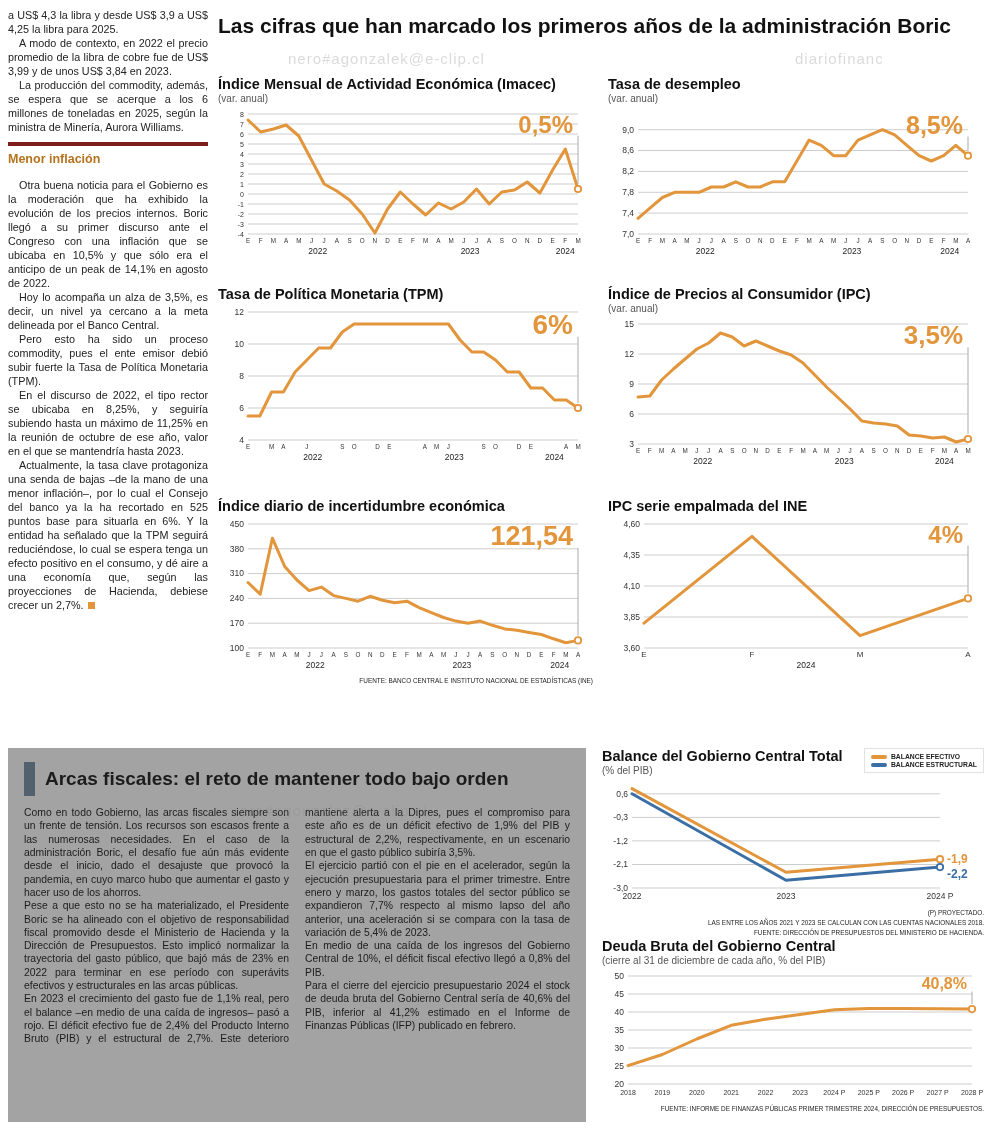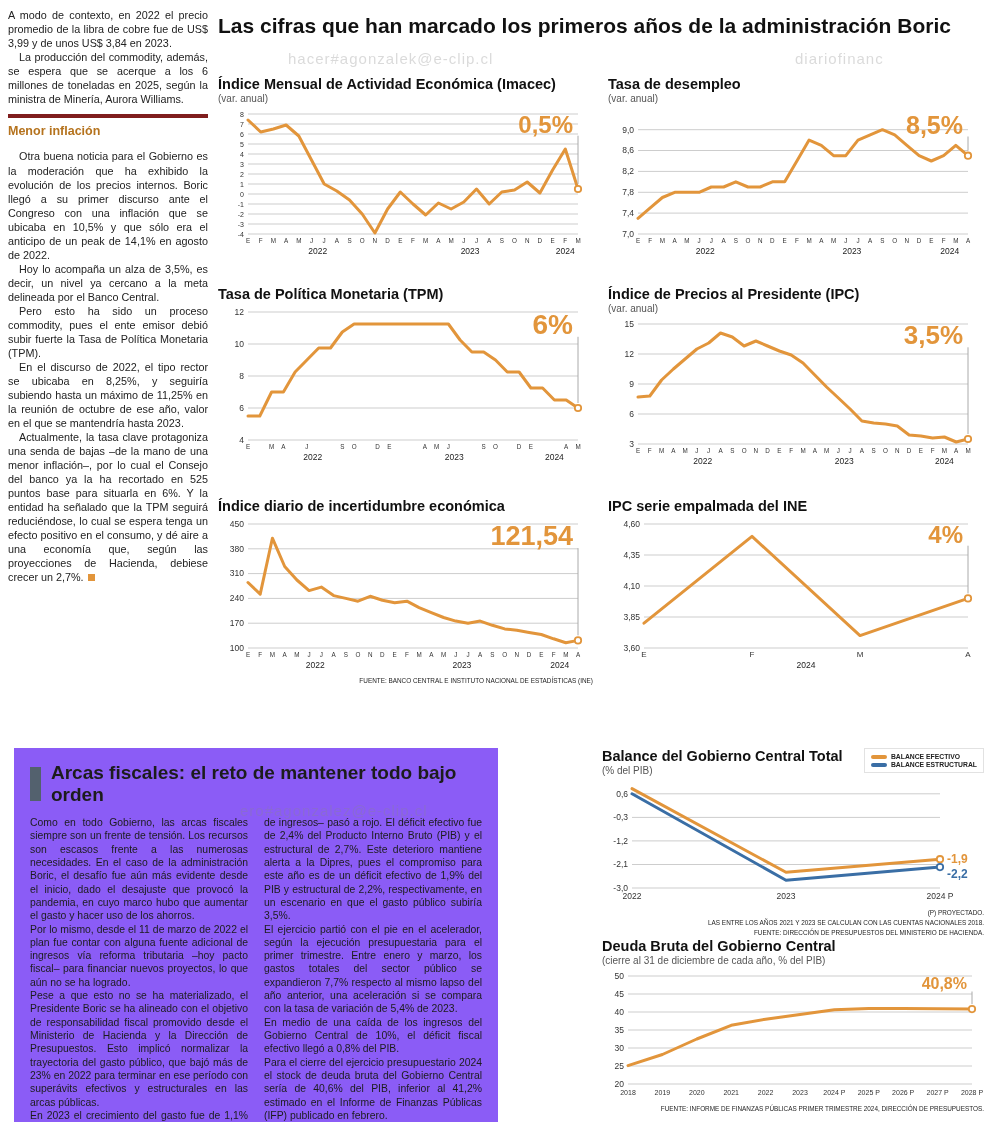--- a/index.html
+++ b/index.html
@@ -33,44 +33,45 @@
   .yt { font-size:8.5px; fill:#333; text-anchor:end; }
   .xt { fill:#333; text-anchor:middle; }
   .yr { font-size:8.5px; fill:#222; text-anchor:middle; }
   .ln { fill:none; stroke-linejoin:round; stroke-linecap:round; }
   .cl-line { stroke:#aaaaaa; stroke-width:1; }
   .callout { font-weight:bold; text-anchor:end; }
   .endpt { fill:#ffffff; stroke-width:1.8; }
   .endlab { font-size:12px; font-weight:bold; }
 
   
-  .gray-box { position:absolute; left:14px; top:748px; width:484px; height:374px; background:#8b5cf6;
+  .gray-box { position:absolute; left:8px; top:748px; width:578px; height:374px; background:#a3a3a3;
               padding:14px 16px 10px 16px; overflow:hidden; }
   .fiscal-headline { display:flex; align-items:center; gap:10px; margin-bottom:10px; }
   .headline-bar { width:11px; height:34px; background:#53616e; flex:none; }
   .fiscal-headline h2 { font-size:19px; font-weight:bold; color:#1c1c1c; }
   .fiscal-body { column-count:2; column-gap:16px; font-size:10.4px; line-height:1.28; text-align:justify; color:#1c1c1c; }
 
   .bottom-chart { position:absolute; left:602px; width:382px; }
   .bc-header { display:flex; justify-content:space-between; align-items:flex-start; }
   .legend { font-size:6.8px; font-weight:bold; color:#222; background:#fff; border:1px solid #e2e2e2; padding:3px 6px; }
   .legend-row { display:flex; align-items:center; gap:4px; margin:1px 0; }
   .legend-swatch { width:16px; height:4px; border-radius:2px; display:inline-block; }
 </style>
 </head>
 <body>
 
 <div class="page">
 
-  <div class="watermark" style="left:288px;top:50px">hacer#agonzalek@e-clip.cl</div>
+  <div class="watermark" style="left:288px;top:50px">nero#agonzalek@e-clip.cl</div>
   <div class="watermark" style="left:795px;top:50px">diariofinanc</div>
   <div class="watermark" style="left:240px;top:802px">ero#agonzalez@e-clip.cl</div>
 
   <aside class="left-col">
     <div class="intro">
+        <p>a US$ 4,3 la libra y desde US$ 3,9 a US$ 4,25 la libra para 2025.</p>
         <p>A modo de contexto, en 2022 el precio promedio de la libra de cobre fue de US$ 3,99 y de unos US$ 3,84 en 2023.</p>
         <p>La producción del commodity, además, se espera que se acerque a los 6 millones de toneladas en 2025, según la ministra de Minería, Aurora Williams.</p>
       </div>
     <h3 class="section-heading">Menor inflación</h3>
     <div class="section-paras">
         <p>Otra buena noticia para el Gobierno es la moderación que ha exhibido la evolución de los precios internos. Boric llegó a su primer discurso ante el Congreso con una inflación que se ubicaba en 10,5% y que sólo era el anticipo de un peak de 14,1% en agosto de 2022.</p>
         <p>Hoy lo acompaña un alza de 3,5%, es decir, un nivel ya cercano a la meta delineada por el Banco Central.</p>
         <p>Pero esto ha sido un proceso commodity, pues el ente emisor debió subir fuerte la Tasa de Política Monetaria (TPM).</p>
         <p>En el discurso de 2022, el tipo rector se ubicaba en 8,25%, y seguiría subiendo hasta un máximo de 11,25% en la reunión de octubre de ese año, valor en el que se mantendría hasta 2023.</p>
         <p>Actualmente, la tasa clave protagoniza una senda de bajas –de la mano de una menor inflación–, por lo cual el Consejo del banco ya la ha recortado en 525 puntos base para situarla en 6%. Y la entidad ha señalado que la TPM seguirá reduciéndose, lo cual se espera tenga un efecto positivo en el consumo, y dé aire a una economía que, según las proyecciones de Hacienda, debiese crecer un 2,7%.</p>
@@ -234,21 +235,21 @@
         <text class="yr" x="236.3" y="154.0">2023</text>
         <text class="yr" x="336.4" y="154.0">2024</text>
         <polyline class="ln" stroke="#E2953B" stroke-width="3" points="30.0,110.0 41.8,110.0 53.6,86.0 65.4,86.0 77.1,66.0 88.9,54.0 100.7,42.0 112.5,42.0 124.3,26.0 136.1,18.0 147.9,18.0 159.6,18.0 171.4,18.0 183.2,18.0 195.0,18.0 206.8,18.0 218.6,18.0 230.4,18.0 242.1,34.0 253.9,46.0 265.7,46.0 277.5,54.0 289.3,66.0 301.1,66.0 312.9,82.0 324.6,82.0 336.4,94.0 348.2,94.0 360.0,102.0"></polyline>
         <line class="cl-line" x1="360.0" x2="360.0" y1="30.8" y2="97.0"></line>
         <text class="callout" x="355.0" y="27.8" style="font-size:28px;fill:#E2953B">6%</text>
         <circle class="endpt" cx="360.0" cy="102.0" r="3.2" stroke="#E2953B"></circle>
       </svg>
   </section>
 
   <section class="chart-card" style="left:608px;top:262px">
-    <div class="cc-title">Índice de Precios al Presidente (IPC)</div>
+    <div class="cc-title">Índice de Precios al Consumidor (IPC)</div>
     <div class="cc-sub">(var. anual)</div>
     <svg width="372" height="152">
         <line class="grid" x1="30" x2="360" y1="6.0" y2="6.0"></line>
         <text class="yt" style="font-size:8.5px" x="26" y="8.8">15</text>
         <line class="grid" x1="30" x2="360" y1="36.0" y2="36.0"></line>
         <text class="yt" style="font-size:8.5px" x="26" y="38.8">12</text>
         <line class="grid" x1="30" x2="360" y1="66.0" y2="66.0"></line>
         <text class="yt" style="font-size:8.5px" x="26" y="68.8">9</text>
         <line class="grid" x1="30" x2="360" y1="96.0" y2="96.0"></line>
         <text class="yt" style="font-size:8.5px" x="26" y="98.8">6</text>
@@ -372,21 +373,20 @@
       </svg>
   </section>
 
   <section class="gray-box">
     <div class="fiscal-headline">
       <div class="headline-bar"></div>
       <h2>Arcas fiscales: el reto de mantener todo bajo orden</h2>
     </div>
     <div class="fiscal-body">
         <p>Como en todo Gobierno, las arcas fiscales siempre son un frente de tensión. Los recursos son escasos frente a las numerosas necesidades. En el caso de la administración Boric, el desafío fue aún más evidente desde el inicio, dado el desajuste que provocó la pandemia, en cuyo marco hubo que aumentar el gasto y hacer uso de los ahorros.</p>
-        <p>Por lo mismo, desde el 11 de marzo de 2022 el plan fue contar con alguna fuente adicional de ingresos vía reforma tributaria –hoy pacto fiscal– para financiar nuevos proyectos, lo que aún no se ha logrado.</p>
         <p>Pese a que esto no se ha materializado, el Presidente Boric se ha alineado con el objetivo de responsabilidad fiscal promovido desde el Ministerio de Hacienda y la Dirección de Presupuestos. Esto implicó normalizar la trayectoria del gasto público, que bajó más de 23% en 2022 para terminar en ese período con superávits efectivos y estructurales en las arcas públicas.</p>
         <p>En 2023 el crecimiento del gasto fue de 1,1% real, pero el balance –en medio de una caída de ingresos– pasó a rojo. El déficit efectivo fue de 2,4% del Producto Interno Bruto (PIB) y el estructural de 2,7%. Este deterioro mantiene alerta a la Dipres, pues el compromiso para este año es de un déficit efectivo de 1,9% del PIB y estructural de 2,2%, respectivamente, en un escenario en que el gasto público subiría 3,5%.</p>
         <p>El ejercicio partió con el pie en el acelerador, según la ejecución presupuestaria para el primer trimestre. Entre enero y marzo, los gastos totales del sector público se expandieron 7,7% respecto al mismo lapso del año anterior, una aceleración si se compara con la tasa de variación de 5,4% de 2023.</p>
         <p>En medio de una caída de los ingresos del Gobierno Central de 10%, el déficit fiscal efectivo llegó a 0,8% del PIB.</p>
         <p>Para el cierre del ejercicio presupuestario 2024 el stock de deuda bruta del Gobierno Central sería de 40,6% del PIB, inferior al 41,2% estimado en el Informe de Finanzas Públicas (IFP) publicado en febrero.</p>
       </div>
   </section>
 
   <section class="bottom-chart" style="top:748px">
     <div class="bc-header">

